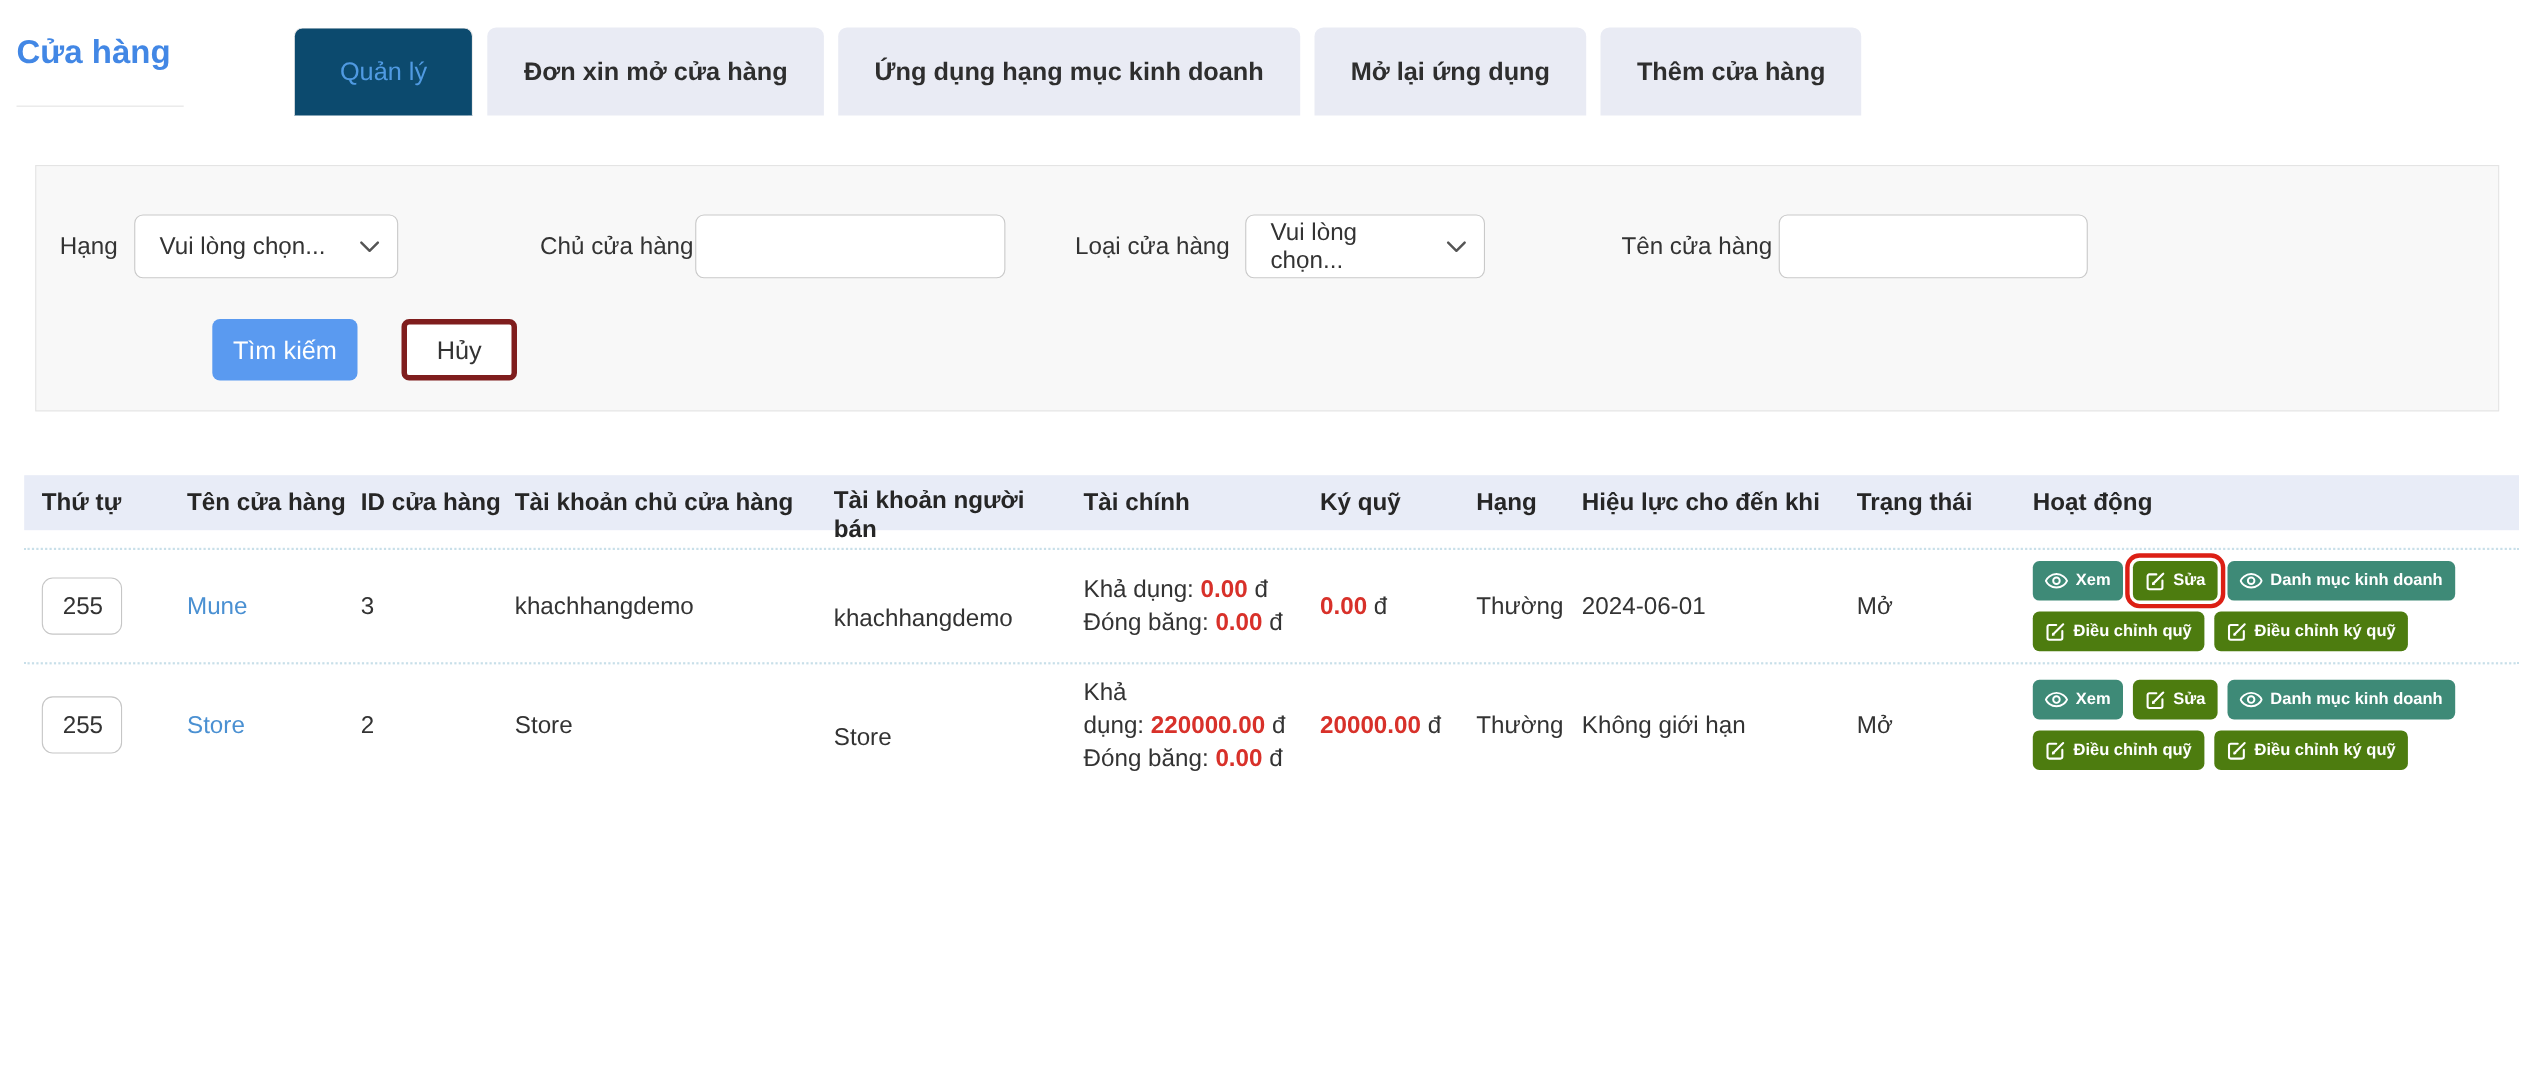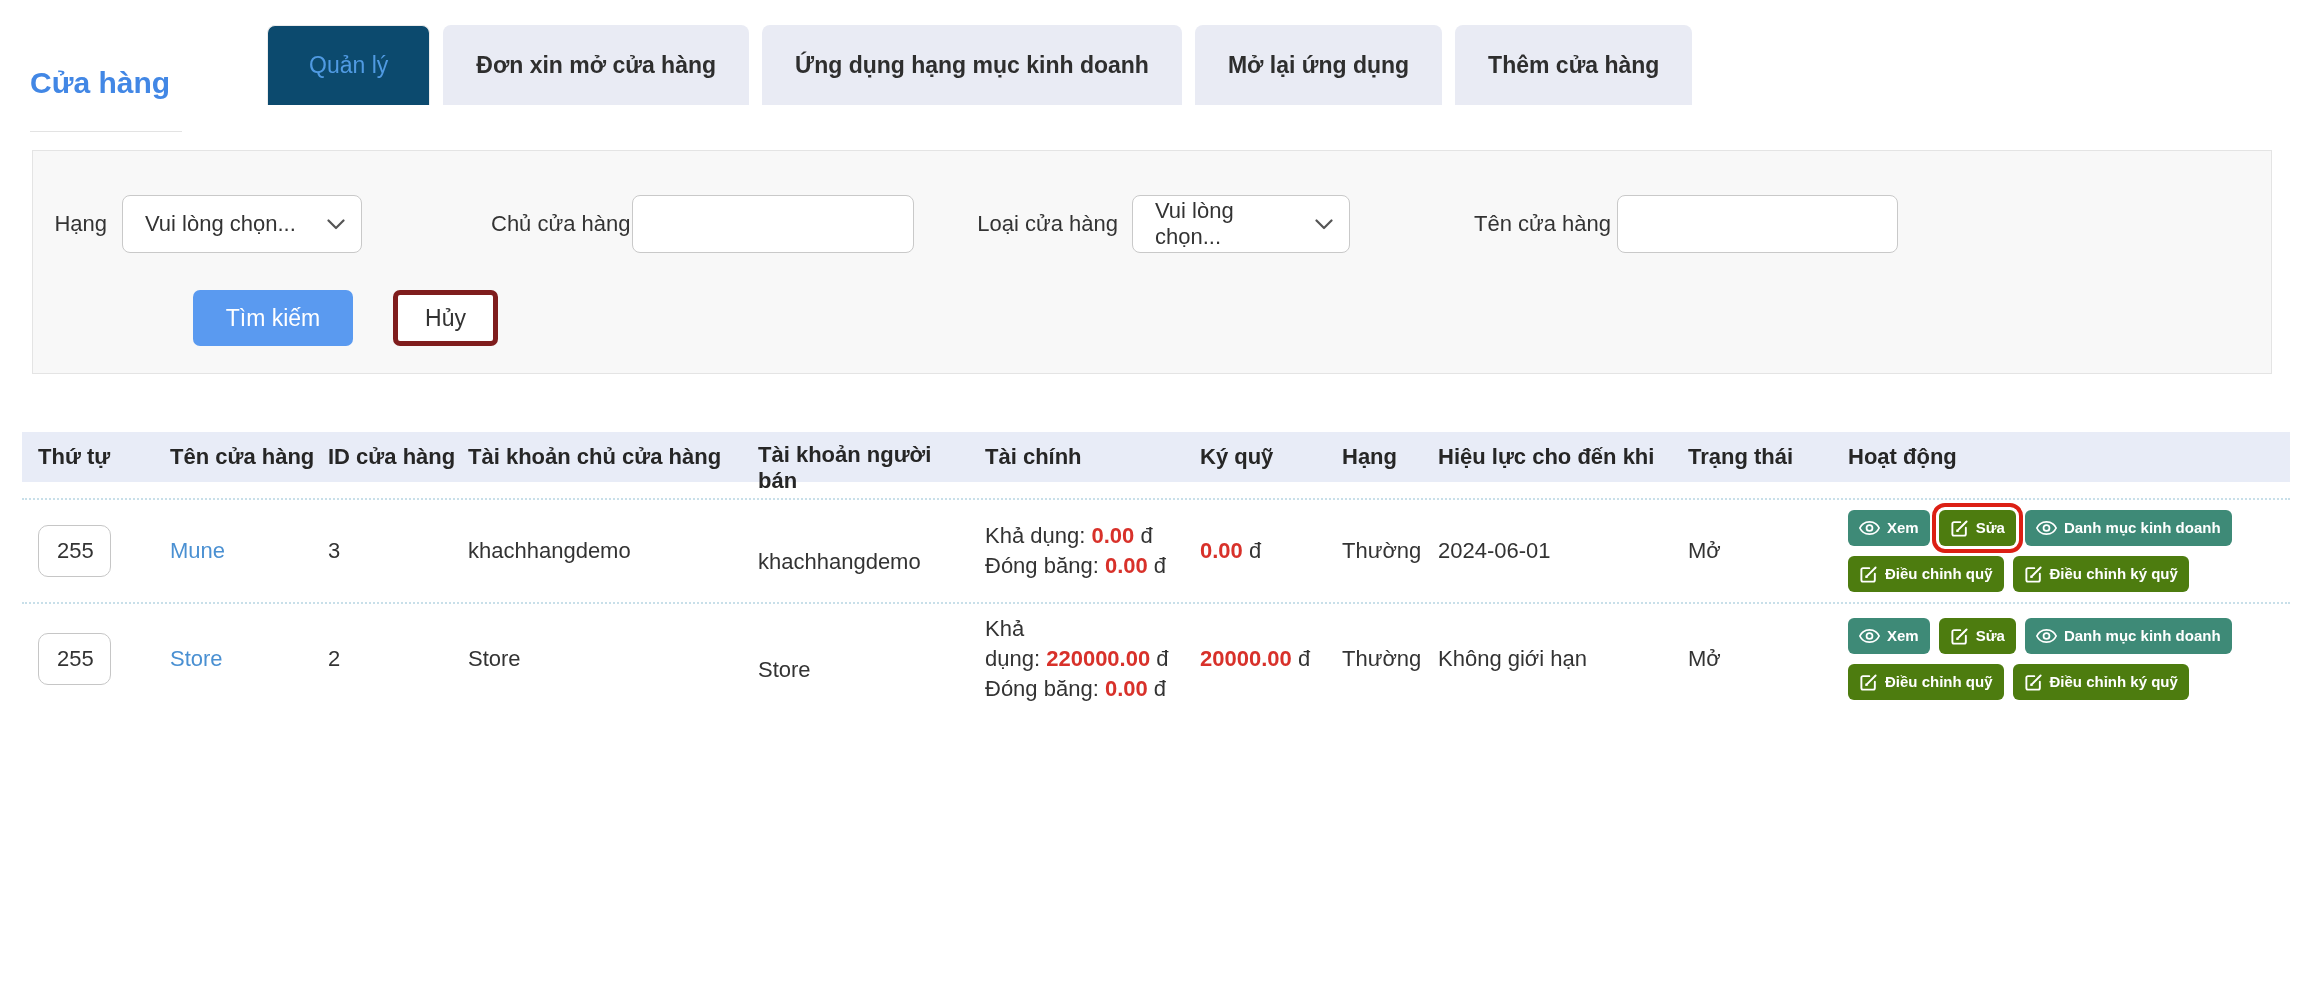--- a/index.html
+++ b/index.html
@@ -7,25 +7,24 @@
   body {
     width:2304px; height:982px; overflow:hidden;
     background:#ffffff; color:#333;
     font-family:"Liberation Sans", sans-serif;
     position:relative; font-size:22px;
   }
 
   
   .header { position:absolute; left:0; top:0; width:2304px; height:105px; }
   .page-title {
-    position:absolute; left:30px; top:0; width:152px; height:97px;
+    position:absolute; left:15px; top:0; width:152px; height:97px;
     display:flex; align-items:center;
     font-size:30px; font-weight:bold; color:#4287e5;
     border-bottom:1px solid #e3e3e3;
-    margin-top:35px;
   }
   .tabs { position:absolute; left:267px; bottom:0; display:flex; align-items:flex-end; gap:13px; }
   .tab {
     height:80px; display:flex; align-items:center; padding:0 33px;
     background:#e9ebf4; border-radius:8px 8px 0 0;
     font-size:23px; font-weight:bold; color:#2e2e2e; cursor:pointer; white-space:nowrap;
   }
   .tab.active {
     background:#0c4a6e; border:1px solid #ececec; border-bottom:none;
     color:#509ae2; font-weight:normal; padding:0 41px;text-align:right;
@@ -51,21 +50,21 @@
   .sel-type { width:218px; margin-left:14px; }
   .tinput {
     height:58px; background:#fff; border:1px solid #c9c9c9; border-radius:8px;
     padding:0 16px; font-size:22px; font-family:inherit; color:#333; outline:none;
   }
   .in-owner { width:282px; margin-left:15px; }
   .in-name  { width:281px; margin-left:9px; }
   .chev { margin-left:10px; flex:none; }
   .btn-row { display:flex; margin-top:37px; }
   .btn-search {
-    margin-left:160px; width:160px; height:56px; border:none; border-radius:7px;
+    margin-left:160px; width:132px; height:56px; border:none; border-radius:7px;
     background:#5a9af0; color:#fff; font-size:23px; font-family:inherit; cursor:pointer;
   }
   .btn-cancel {
     margin-left:40px; width:105px; height:56px; border:5px solid #7f1d1d; border-radius:7px;
     background:#fff; color:#333; font-size:23px; font-family:inherit; cursor:pointer;
   }
 
   
   .table { position:absolute; left:22px; top:432px; width:2268px; }
   .thead {

